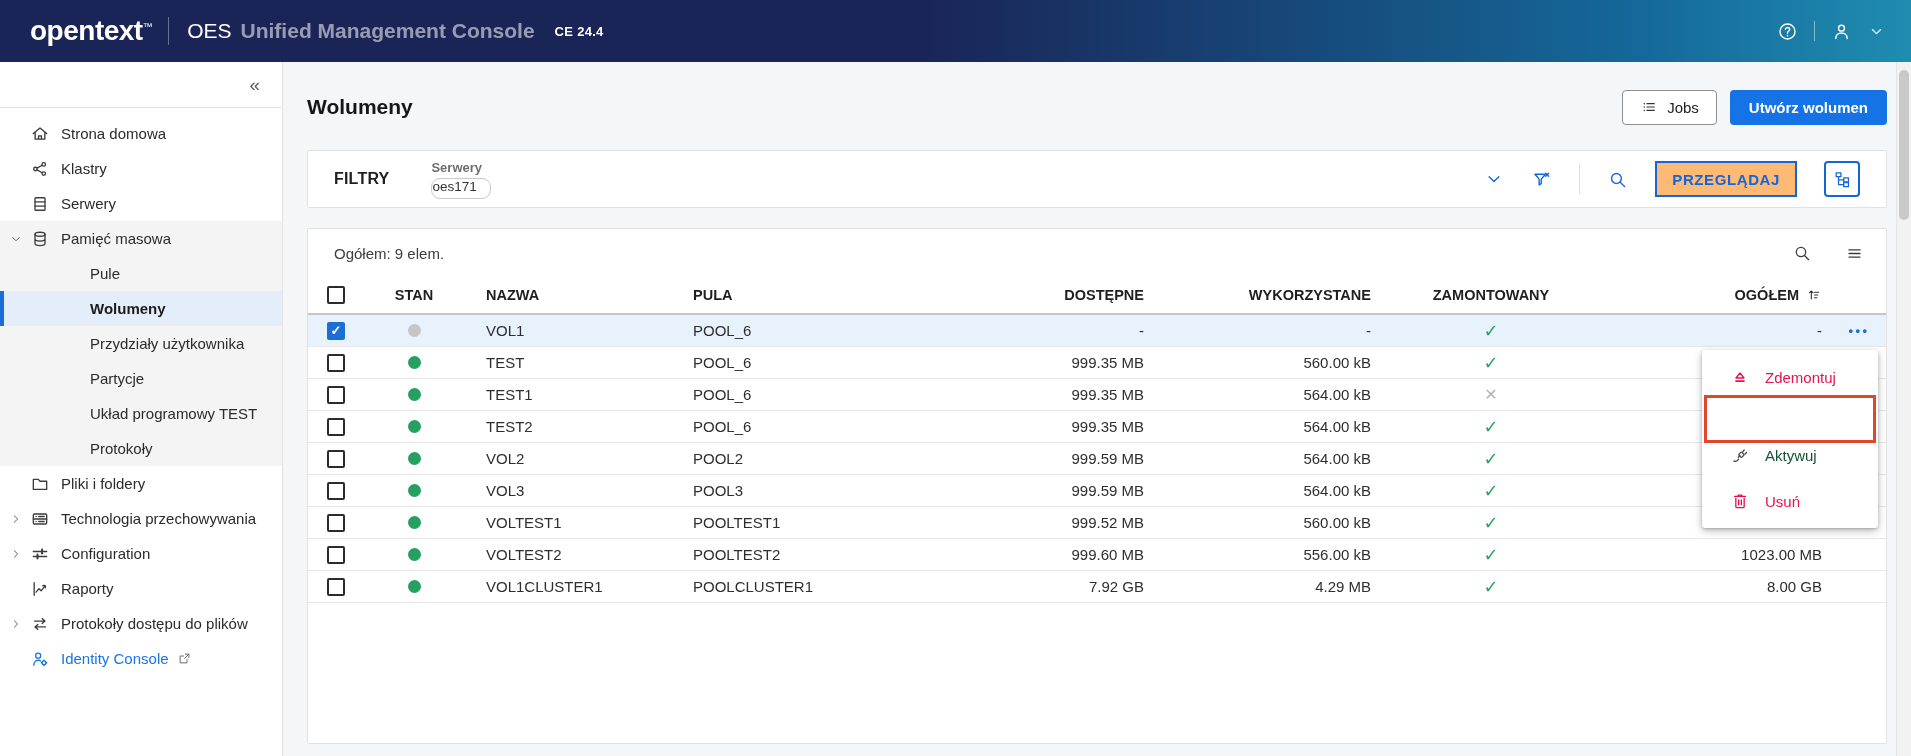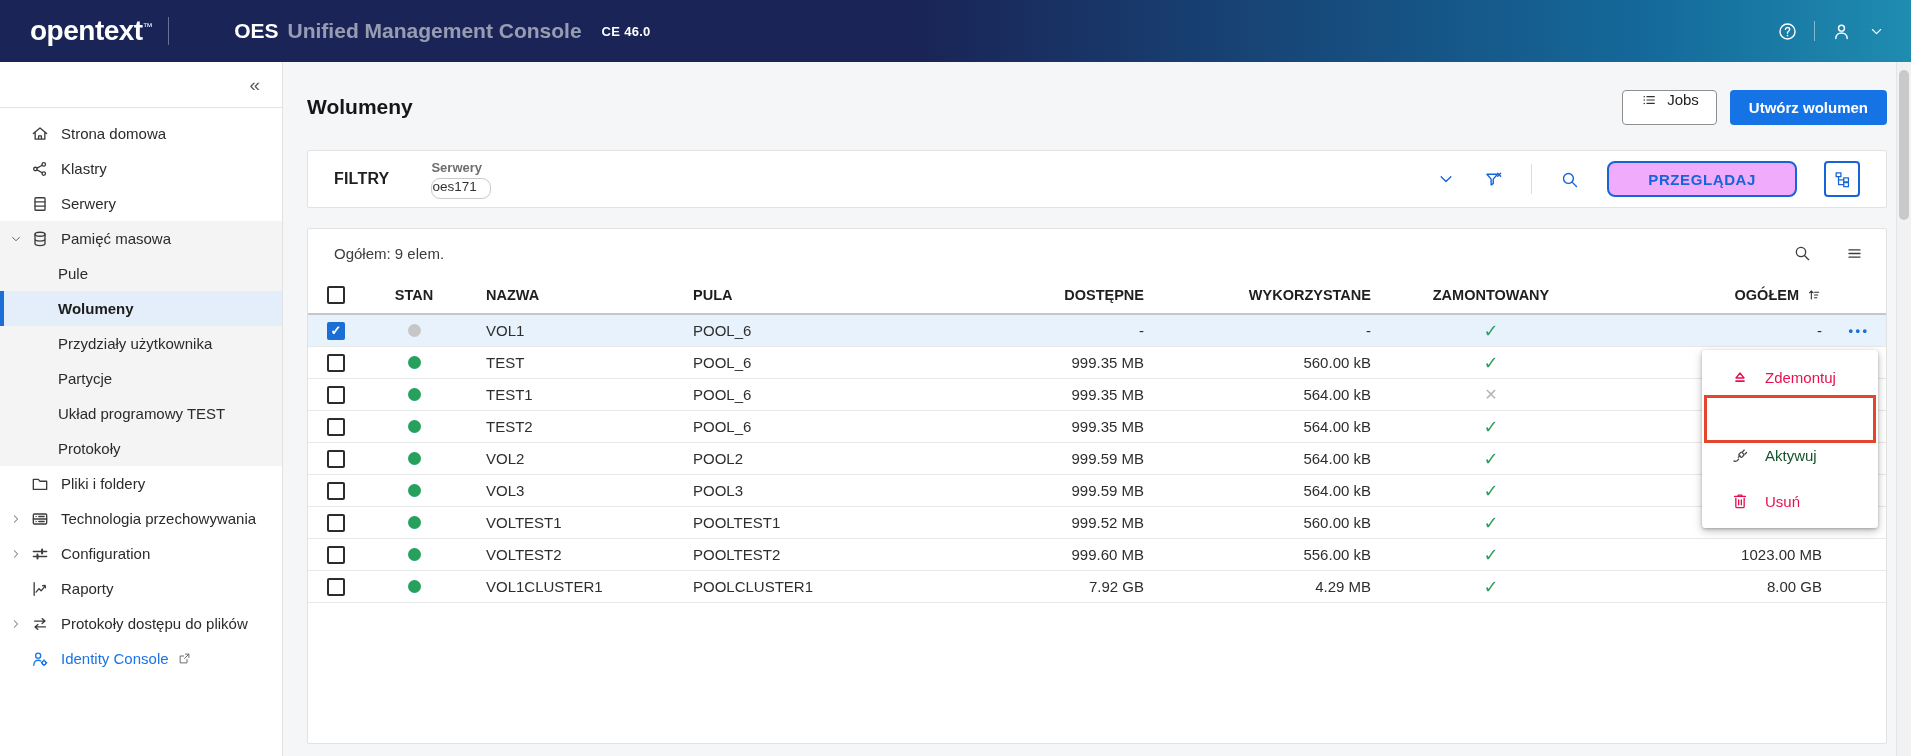--- a/index.html
+++ b/index.html
@@ -7,72 +7,72 @@
   body { font-family:"Liberation Sans", sans-serif; background:#f5f6f8; position:relative; color:#2e2e2e; }
   svg { display:block; }
 
   
   .topbar { position:absolute; top:0; left:0; width:1911px; height:62px;
     background:linear-gradient(90deg,#1a2456 0%,#1a2456 48%,#14699a 86%,#1f8cb0 100%);
     display:flex; align-items:center; color:#fff; z-index:30; }
   .brand { font-size:28px; font-weight:bold; letter-spacing:-0.5px; margin-left:30px; }
   .brand sup { font-size:10px; font-weight:normal; vertical-align:super; }
   .tb-divider { width:1px; height:28px; background:rgba(255,255,255,.35); margin:0 18px 0 16px; }
-  .prod { font-size:21px; font-weight:bold;margin-left:47px; }
+  .prod { font-size:21px; font-weight:normal; }
   .prod-suffix { font-size:21px; color:rgba(255,255,255,.55); font-weight:bold; margin-left:9px; }
   .version { font-size:13px; font-weight:bold; margin-left:20px; letter-spacing:.3px; }
   .tb-right { margin-left:auto; display:flex; align-items:center; gap:16px; margin-right:26px; }
   .tb-icon { color:#fff; cursor:pointer; }
   .tb-sep { width:1px; height:20px; background:rgba(255,255,255,.45); }
 
   
   .sidebar { position:absolute; top:62px; left:0; width:283px; bottom:0; background:#fff;
     border-right:1px solid #e2e2e2; z-index:5; }
   .sb-top { height:46px; display:flex; align-items:center; justify-content:flex-end;
     padding-right:22px; border-bottom:1px solid #e3e3e3; }
   .collapse { font-size:19px; color:#5a5a5a; cursor:pointer; line-height:1; }
   .nav { padding-top:8px; }
   .nav-item { position:relative; height:35px; display:flex; align-items:center; padding-left:30px;
     font-size:15px; color:#2b2b2b; cursor:pointer; }
   .nav-item .nav-chev { position:absolute; left:9px; top:50%; transform:translateY(-50%); color:#555; }
   .nav-ico { color:#3c3c3c; margin-right:11px; flex:none; }
   .nav-label { white-space:nowrap; }
-  .nav-item.child { padding-left:58px; }
+  .nav-item.child { padding-left:90px; }
   .nav-item.selected { background:#e4eefb; font-weight:bold; color:#1c1c1c; }
   .nav-item.selected::before { content:""; position:absolute; left:0; top:0; bottom:0; width:4px; background:#1b6ed6; }
   .nav-group { background:#f4f4f4; }
   .nav-item.link { color:#1a73e8; }
   .nav-item.link .nav-ico { color:#1a73e8; }
   .nav-item .ext { margin-left:8px; color:#6d6d6d; }
 
   
   .main { position:absolute; left:283px; top:62px; right:0; bottom:0; padding:0 24px 0 24px; }
   .title-row { display:flex; align-items:center; margin-top:26px; height:38px; }
   .page-title { font-size:21px; font-weight:bold; color:#161616; }
   .title-actions { margin-left:auto; display:flex; gap:13px; align-items:center; }
   .btn-jobs { height:35px; background:#fff; border:1px solid #8f8f8f; border-radius:4px;
-    display:flex; gap:9px; padding:0 17px; font-size:15px; color:#222; cursor:pointer; }
+    display:flex; align-items:center; gap:9px; padding:0 17px; font-size:15px; color:#222; cursor:pointer; }
   .btn-jobs .ji { color:#333; }
   .btn-primary { height:35px; background:#1673e6; color:#fff; border:none; border-radius:4px;
     padding:0 19px; font-size:15px; font-weight:bold; cursor:pointer; font-family:inherit; }
 
   
   .filter-card { margin-top:24px; height:58px; background:#fff; border:1px solid #e2e2e2; border-radius:2px;
     display:flex; align-items:center; padding:0 26px; }
   .filter-title { font-size:16px; font-weight:bold; color:#1f1f1f; letter-spacing:.2px; }
   .filter-group { margin-left:42px; display:flex; flex-direction:column; justify-content:center; }
   .filter-group-label { font-size:13px; font-weight:bold; color:#6e6e6e; margin-bottom:3px; }
   .chip { display:inline-flex; align-items:center; border:1px solid #c9c9c9; border-radius:9px;
     height:21px; padding:0 13px 0 0; font-size:13.5px; color:#333; background:#fff; overflow:hidden;flex-direction:column; }
   .chip-bar { width:4px; align-self:stretch; background:#f23d52; margin-right:9px; flex:none; }
   .filter-right { margin-left:auto; display:flex; align-items:center; gap:27px; }
   .f-icon { color:#1565d8; cursor:pointer; }
   .f-sep { width:1px; height:30px; background:#dcdcdc; }
-  .btn-browse { height:36px; border:2px solid #1565d8; border-radius:8px; background:#f0abfc; color:#1565d8;
-    font-size:15px; font-weight:bold; letter-spacing:.6px; padding:0 39px; cursor:pointer; font-family:inherit; }
+  .btn-browse { height:36px; border:2px solid #1565d8; border-radius:0; background:#fdba74; color:#1565d8;
+    font-size:15px; font-weight:bold; letter-spacing:.6px; padding:0 15px; cursor:pointer; font-family:inherit; }
   .btn-tree { width:36px; height:36px; border:2px solid #1565d8; border-radius:4px; background:#fff;
     color:#1565d8; display:flex; align-items:center; justify-content:center; cursor:pointer; }
 
   
   .table-card { margin-top:20px; background:#fff; border:1px solid #e2e2e2; border-radius:2px; height:516px; }
   .summary-row { height:48px; display:flex; align-items:center; padding:0 22px 0 26px; }
   .summary-text { font-size:15px; color:#3d3d3d; }
   .summary-icons { margin-left:auto; display:flex; align-items:center; gap:33px; color:#3d3d3d; }
   .s-icon { cursor:pointer; color:#3d3d3d; }
 
@@ -116,21 +116,21 @@
   .scroll-thumb { position:absolute; left:2px; right:2px; top:8px; height:150px; background:#c9c9c9; border-radius:6px; }
 </style>
 </head>
 <body>
 
 <div class="topbar">
   <div class="brand"><span>opentext</span><sup>™</sup></div>
   <div class="tb-divider"></div>
   <div class="prod">OES</div>
   <div class="prod-suffix">Unified Management Console</div>
-  <div class="version">CE 46.0</div>
+  <div class="version">CE 24.4</div>
   <div class="tb-right">
     <span class="tb-icon">
         <svg width="21" height="21" viewBox="0 0 24 24" fill="none" stroke="currentColor" stroke-width="1.6" stroke-linecap="round" stroke-linejoin="round">
           <circle cx="12" cy="12" r="8.6"></circle>
           <path d="M9.6 9.6c.2-1.3 1.2-2.2 2.5-2.2 1.4 0 2.4.9 2.4 2.1 0 1-.6 1.6-1.4 2.2-.8.5-1.1 1-1.1 1.9v.3"></path>
           <circle cx="12" cy="16.8" r=".95" fill="currentColor" stroke="none"></circle>
         </svg>
       </span>
     <span class="tb-sep"></span>
     <span class="tb-icon">

